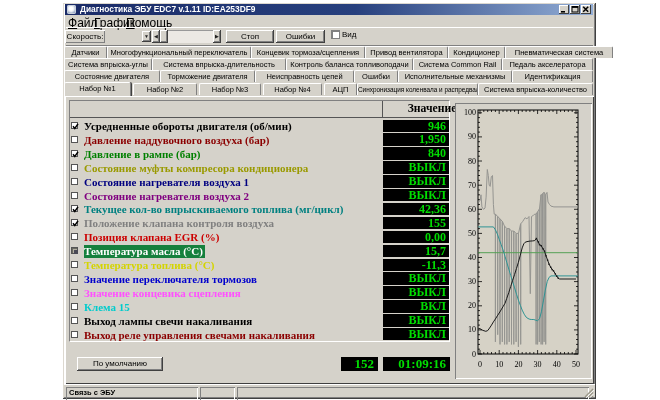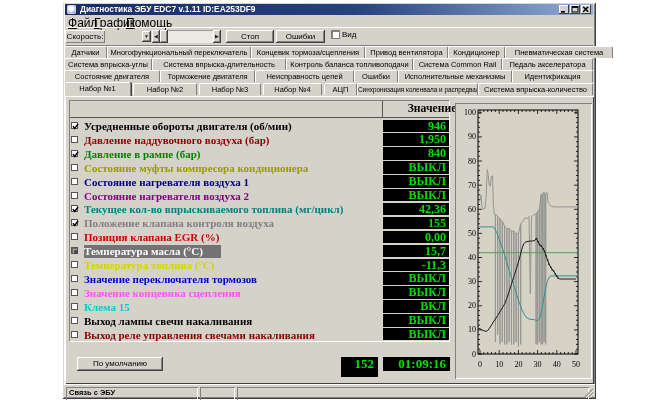--- a/index.html
+++ b/index.html
@@ -193,21 +193,21 @@
     </div>
  <div class="row" style="top:129.2px">
       <span class="cb"></span>
       <span class="nm" style="color:#cc0000">Позиция клапана EGR (%)</span>
       <span class="val">0,00</span>
     </div>
  <div class="row" style="top:143.1px">
       <span class="cb" style="background:#b2aea2;color:transparent;box-shadow:inset 1px 1px 0 #6a6a60">
         <span style="position:absolute;left:2px;top:2px;width:4px;height:4px;background:#4a4a55"></span>
       </span>
-      <span class="nm" style="color:#fff"><span style="background:#737373;padding:0 18px 1px 1px;margin-left:-1px">Температура масла (°C)</span></span>
+      <span class="nm" style="color:#fff"><span style="background:#15803d;padding:0 2px 1px 1px;margin-left:-1px">Температура масла (°C)</span></span>
       <span class="val">15,7</span>
     </div>
  <div class="row" style="top:157.0px">
       <span class="cb"></span>
       <span class="nm" style="color:#d4d400">Температура топлива (°C)</span>
       <span class="val">-11,3</span>
     </div>
  <div class="row" style="top:170.9px">
       <span class="cb"></span>
       <span class="nm" style="color:#0000cc">Значение переключателя тормозов</span>
@@ -228,21 +228,21 @@
       <span class="nm" style="color:#000">Выход лампы свечи накаливания</span>
       <span class="val">ВЫКЛ</span>
     </div>
  <div class="row" style="top:226.5px">
       <span class="cb"></span>
       <span class="nm" style="color:#8b0000">Выход реле управления свечами накаливания</span>
       <span class="val">ВЫКЛ</span>
     </div>
 </div>
 <div class="btn" style="left:77px;top:357px;width:86px;height:14px;line-height:14px">По умолчанию</div>
-<div class="bbox" style="left:341px;top:357px;width:37px;height:20px">152</div>
+<div class="bbox" style="left:341px;top:357px;width:37px;height:14px">152</div>
 <div class="bbox" style="left:383px;top:357px;width:67px;height:14px">01:09:16</div>
 <div class="chart"></div>
 <svg class="abs" style="left:455px;top:103px" width="137" height="276" xmlns="http://www.w3.org/2000/svg">
 <rect x="23.0" y="7.0" width="100.0" height="244.0" fill="#d6d2c6" stroke="#000" stroke-width="1"></rect>
 <g stroke="#000" stroke-width="0.8">
       <line x1="23.0" y1="251.0" x2="27.0" y2="251.0"></line>
       <line x1="123.0" y1="251.0" x2="119.0" y2="251.0"></line>
       <line x1="23.0" y1="246.2" x2="25.0" y2="246.2"></line>
       <line x1="123.0" y1="246.2" x2="121.0" y2="246.2"></line>
       <line x1="23.0" y1="241.4" x2="25.0" y2="241.4"></line>

